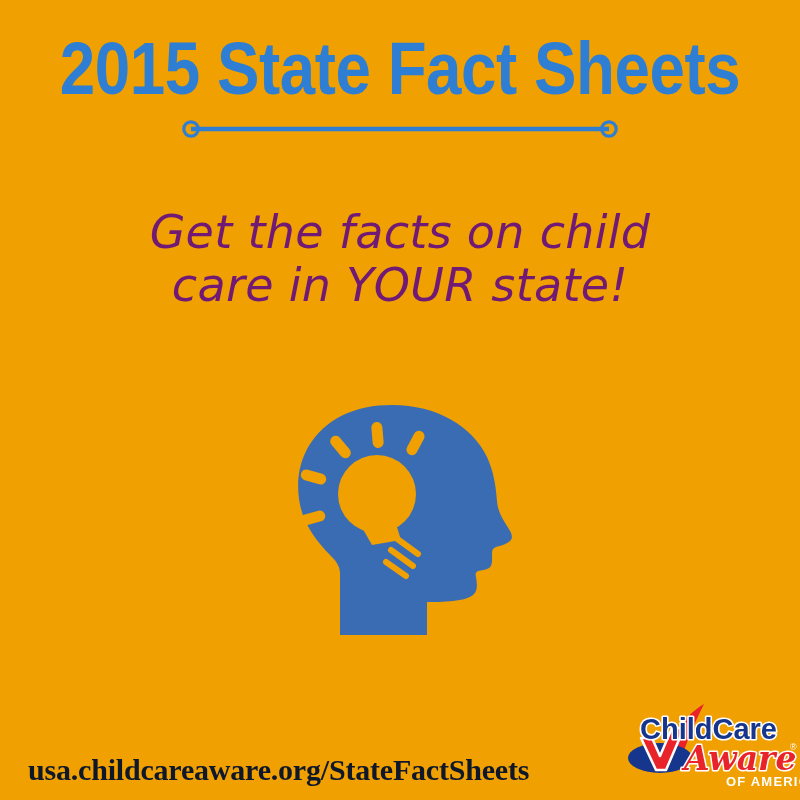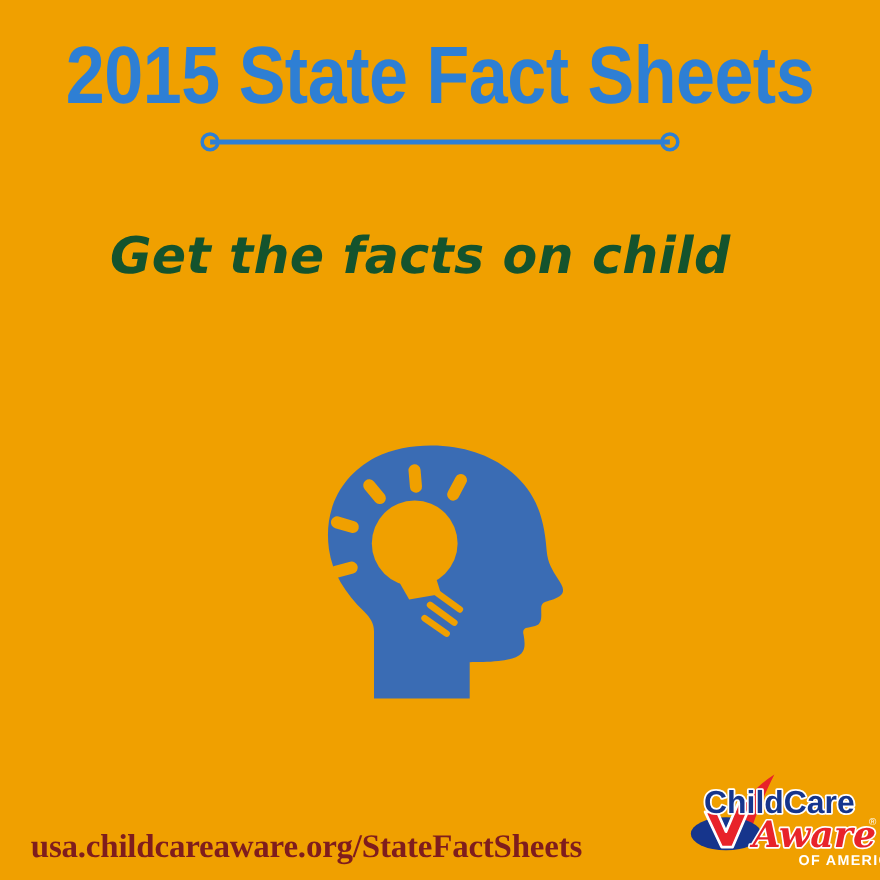--- a/index.html
+++ b/index.html
@@ -48,24 +48,25 @@
     width: 800px;
     height: 20px;
   }
 
   
   #subtitle {
     position: absolute;
     top: 206px;
     left: 100px;
     width: 600px;
-    color: #14532d;
+    text-align: center;
+    color: #701a75;
     font-family: "DejaVu Sans", sans-serif;
     font-style: italic;
-    font-weight: 700;
+    font-weight: 400;
     font-size: 46px;
     line-height: 53px;
     letter-spacing: 0.3px;
   }
   #subtitle .ln {
     display: block;
   }
 
   
   #head-icon {
@@ -74,21 +75,21 @@
     left: 296px;
     width: 228px;
     height: 232px;
   }
 
   
   #url {
     position: absolute;
     top: 752px;
     left: 28px;
-    color: #7f1d1d;
+    color: #0f172a;
     font-family: "Liberation Serif", "DejaVu Serif", serif;
     font-weight: bold;
     font-size: 30px;
     line-height: 36px;
     letter-spacing: -0.2px;
     white-space: nowrap;
   }
 
   
   #logo {
@@ -109,20 +110,21 @@
   <div id="divider">
     <svg width="800" height="20" viewBox="0 0 800 20">
       <line x1="191" y1="10" x2="609" y2="10" stroke="#2E7FD4" stroke-width="4.5" stroke-linecap="butt"></line>
       <circle cx="191" cy="10" r="7.2" fill="none" stroke="#2E7FD4" stroke-width="3.2"></circle>
       <circle cx="609" cy="10" r="7.2" fill="none" stroke="#2E7FD4" stroke-width="3.2"></circle>
     </svg>
   </div>
 
   <div id="subtitle">
     <span class="ln">Get the facts on child</span>
+    <span class="ln">care in YOUR state!</span>
   </div>
 
   <div id="head-icon">
     <svg width="228" height="232" viewBox="0 0 228 232">
 
       <path d="M96,1
                C141,1 176,22 191,53
                C198,68 200,84 201,97
                C202,108 206,114 211,122
                C215,128 218,133 214,137

